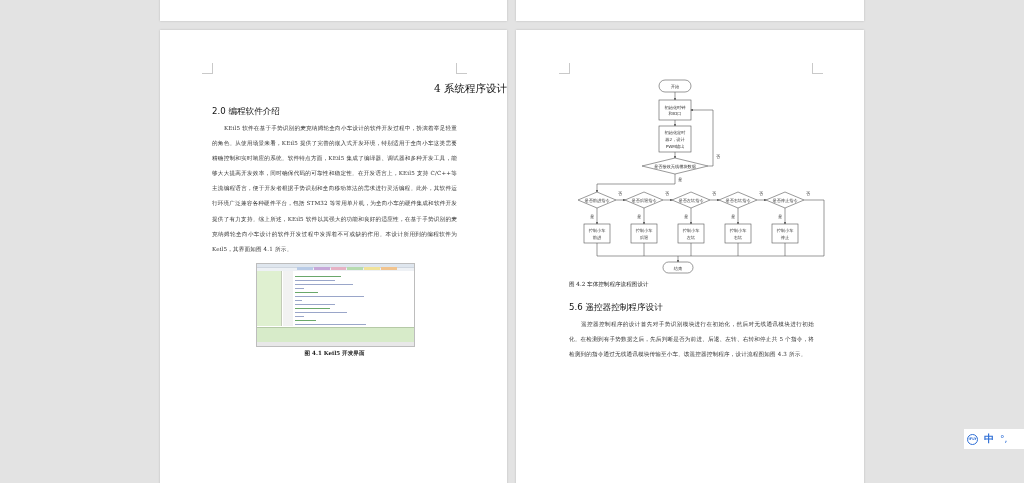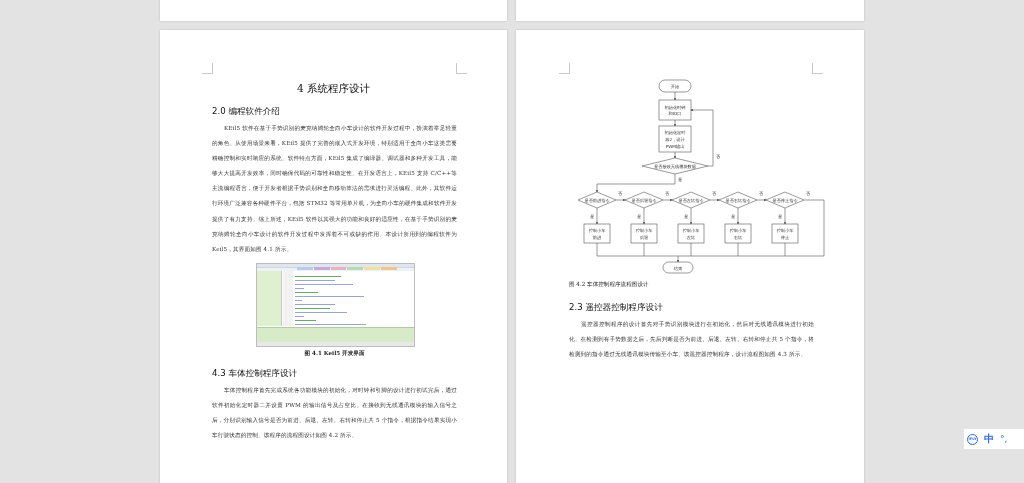--- a/index.html
+++ b/index.html
@@ -15,21 +15,21 @@
   }
   .page.top { top:-10px; height:31px; }
   .page.bot { top:30px; height:470px; }
   .page.left { left:160px; width:347px; }
   .page.right { left:516px; width:348px; }
   .crop { position:absolute; width:10px; height:10px; border-color:#c9c9c9; border-style:solid; border-width:0; }
   .crop.tl { border-right-width:1px; border-bottom-width:1px; }
   .crop.tr { border-left-width:1px; border-bottom-width:1px; }
 
   .content { position:absolute; left:52px; width:245px; color:#222; }
-  .chap-title { position:absolute; top:52px; left:0; right:0; text-align:center; font-size:10.5px; color:#111; }
+  .chap-title { position:absolute; top:52px; left:0; right:0; text-align:right; font-size:10.5px; color:#111; }
   .sec-title { font-size:8.6px; color:#111; font-family:"DejaVu Sans","Liberation Sans",sans-serif; }
   .para { font-size:5.6px; line-height:15.1px; text-indent:12px; text-align:justify; color:#333; letter-spacing:0.15px; }
   .caption { font-size:5.6px; color:#222; }
   .caption.bold { font-weight:bold; text-align:center; }
 
   
   .keil { position:absolute; border:1px solid #bdbdbd; background:#fff; overflow:hidden; }
   .keil .tb { height:3px; background:#dfe6ee; border-bottom:1px solid #cfd6df; }
   .keil .tb2 { height:3px; background:#eef1f5; }
   .keil .side { position:absolute; left:0; top:7px; width:24px; bottom:20px; background:#dff0d0; border-right:1px solid #c3cbb8; }
@@ -96,34 +96,30 @@
         <div style="width:8%"></div>
       <div class="g" style="width:18%"></div>
         <div style="width:62%"></div>
         <div style="width:35%"></div>
     </div>
     <div class="out"></div>
     <div class="status"></div>
   </div>
   <div class="caption bold" style="position:absolute;left:52px;width:245px;top:320px;">图 4.1  Keil5 开发界面</div>
 
-  <div class="content" style="top:338px;">
-    <div class="sec-title">4.3 车体控制程序设计</div>
-    <div class="para" style="margin-top:3px;">车体控制程序首先完成系统各功能模块的初始化，对时钟和引脚的设计进行初试完后，通过软件初始化定时器二并设置 PWM 的输出信号及占空比。在接收到无线通讯模块的输入信号之后，分别识别输入信号是否为前进、后退、左转、右转和停止共 5 个指令，根据指令结果实现小车行驶状态的控制。该程序的流程图设计如图 4.2 所示。</div>
-  </div>
 </div>
 
 <div class="page bot right">
   <div class="crop tl" style="left:43px;top:33px;"></div>
   <div class="crop tr" style="left:296px;top:33px;"></div>
 
   <div class="caption" style="position:absolute;left:53px;top:251px;">图 4.2  车体控制程序流程图设计</div>
 
   <div class="content" style="left:53px;top:272px;">
-    <div class="sec-title">2.3 遥控器控制程序设计</div>
+    <div class="sec-title">5.6 遥控器控制程序设计</div>
     <div class="para" style="margin-top:3px;">遥控器控制程序的设计首先对手势识别模块进行在初始化，然后对无线通讯模块进行初始化。在检测到有手势数据之后，先后判断是否为前进、后退、左转、右转和停止共 5 个指令，将检测到的指令通过无线通讯模块传输至小车。该遥控器控制程序，设计流程图如图 4.3 所示。</div>
   </div>
 </div>
 
 <svg class="fc" width="262" height="198" viewBox="0 0 262 198">
   <defs>
     <marker id="ah" markerWidth="4" markerHeight="4" refX="3" refY="2" orient="auto">
       <path d="M0,0 L4,2 L0,4 z" fill="#444"></path>
     </marker>
   </defs>

